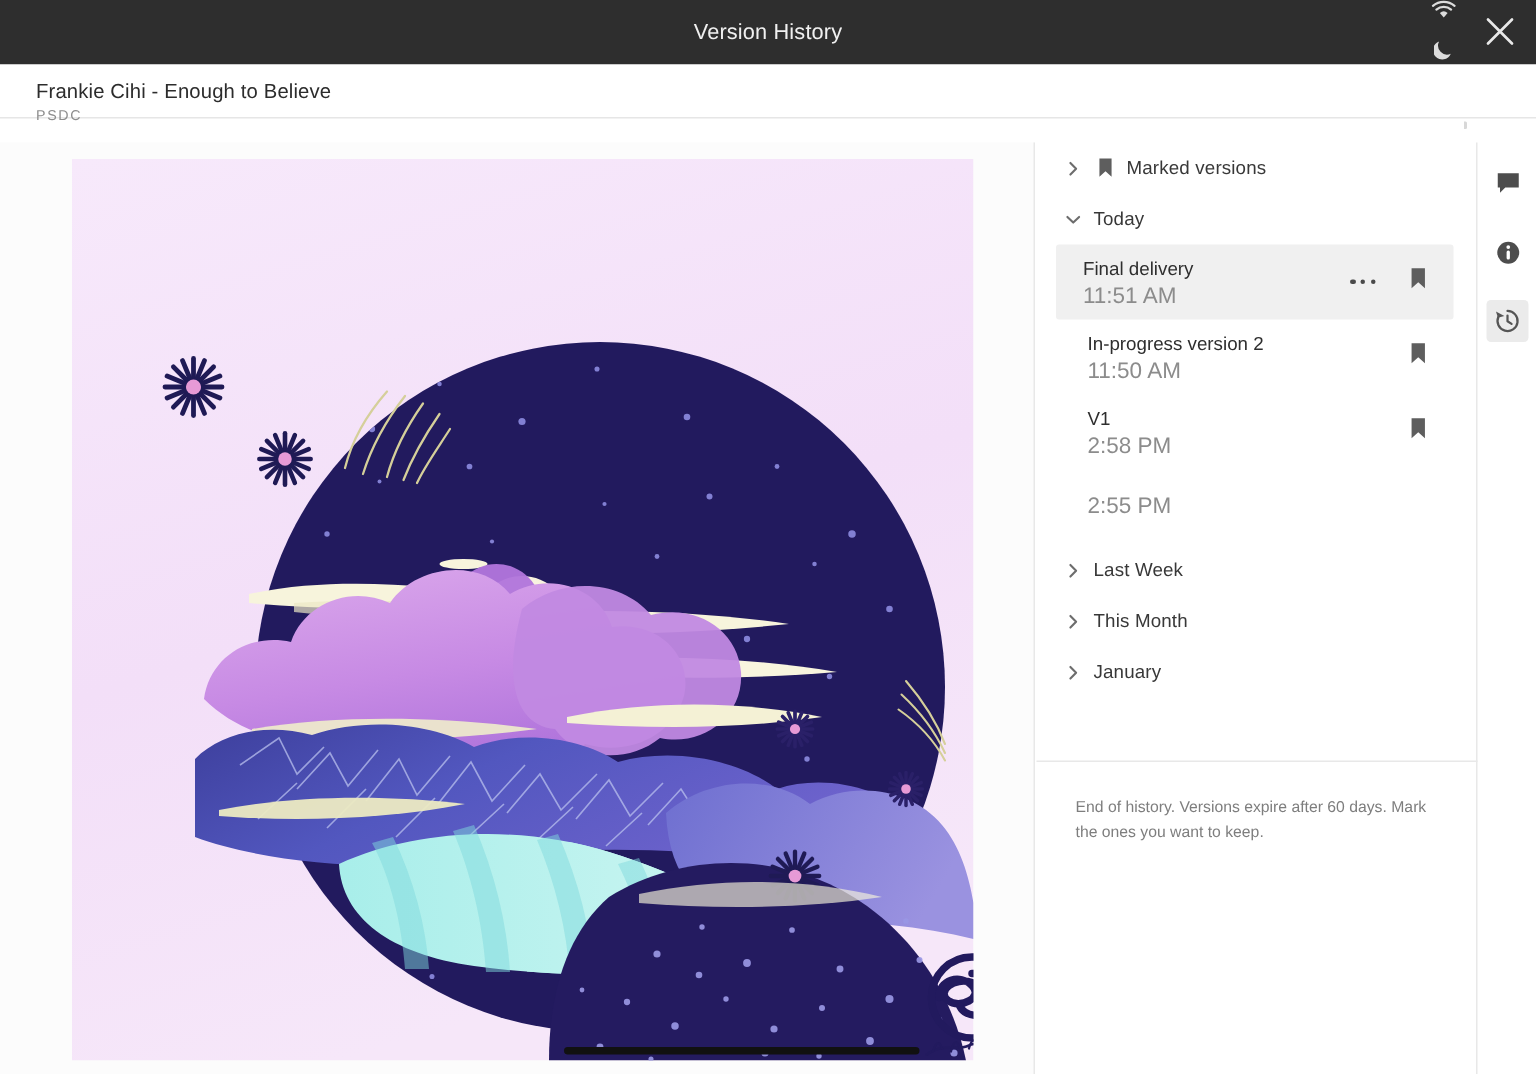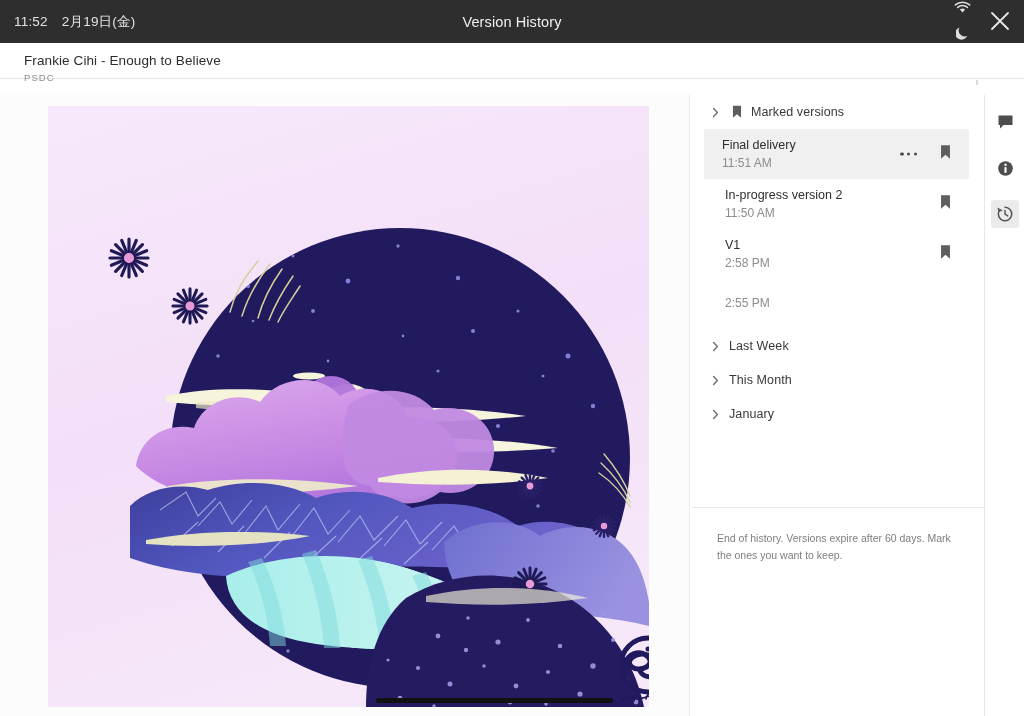--- a/index.html
+++ b/index.html
@@ -95,21 +95,21 @@
     display: flex; align-items: center; justify-content: center; }
   .ghdr-label { font-size: 12.5px; color: #383838; letter-spacing: .1px; }
 
   .vrow {
     position: relative; height: 50px; margin: 0 16px;
     display: flex; align-items: center; border-radius: 2px;
   }
   .vrow.sel { background: #f0f0f0; margin-left: 13px; }
   .vrow-txt { position: absolute; left: 18px; top: 8px; }
   .vrow-title { font-size: 12.5px; color: #2e2e2e; line-height: 16px; }
-  .vrow-time { font-size: 12px; color: #8c8c8c; margin-top: 4px; line-height: 13px; }
+  .vrow-time { font-size: 15px; color: #8c8c8c; margin-top: 4px; line-height: 13px; }
   .vrow-time.solo { margin-top: 0; }
   .dots {
     position: absolute; right: 52px; top: 50%; transform: translateY(-50%);
     display: flex; gap: 3.5px; cursor: pointer;
   }
   .dots i { width: 3.2px; height: 3.2px; border-radius: 50%; background: #4a4a4a; display: block; }
   .bm-row { position: absolute; right: 18px; top: 50%; transform: translateY(-50%); cursor: pointer; }
 
   .panel-divider {
     position: absolute; left: 0; top: 412px; width: 294px; height: 1px; background: #e8e8e8;
@@ -133,24 +133,20 @@
     display: flex; align-items: center; justify-content: center;
   }
   .railbtn.active .hitbox { background: #ebebeb; }
 </style>
 </head>
 <body>
 
 <div id="app">
 
   <div class="statusbar">
-    <div class="sb-left">
-      <span>11:52</span>
-      <span>2月19日(金)</span>
-    </div>
 
     <div class="sb-title">Version History</div>
 
     <div class="sb-right">
       <span>
         <svg width="17" height="13" viewBox="0 0 17 13">
           <path d="M8.5 11.6 L5.9 8.6 a4 4 0 0 1 5.2 0 Z" fill="#dcdcdc"></path>
           <path d="M3.6 6.4 a7.5 7.5 0 0 1 9.8 0" stroke="#dcdcdc" stroke-width="1.5" fill="none" stroke-linecap="round"></path>
           <path d="M1.3 3.9 a11 11 0 0 1 14.4 0" stroke="#dcdcdc" stroke-width="1.5" fill="none" stroke-linecap="round"></path>
         </svg>
@@ -510,20 +506,28 @@
               <path d="M3.6 1.6 L7.4 5.5 L3.6 9.4" fill="none" stroke="#6d6d6d" stroke-width="1.4" stroke-linecap="round" stroke-linejoin="round"></path>
             </svg>
           </span>
           <span class="bm-head">
             <svg width="10" height="13.5" viewBox="0 0 11 15">
               <path d="M1 0.8 H10 V14.2 L5.5 10.2 L1 14.2 Z" fill="#5e5e5e"></path>
             </svg>
           </span>
           <span class="ghdr-label">Marked versions</span>
         </div>
+        <div class="grouphdr">
+          <span class="chev">
+            <svg width="11" height="11" viewBox="0 0 11 11">
+              <path d="M1.6 3.6 L5.5 7.4 L9.4 3.6" fill="none" stroke="#6d6d6d" stroke-width="1.4" stroke-linecap="round" stroke-linejoin="round"></path>
+            </svg>
+          </span>
+          <span class="ghdr-label">Today</span>
+        </div>
         <div class="vrow sel">
           <div class="vrow-txt">
             <div class="vrow-title">Final delivery</div>
             <div class="vrow-time">11:51 AM</div>
           </div>
           <div class="dots">
             <i></i>
             <i></i>
             <i></i>
           </div>

